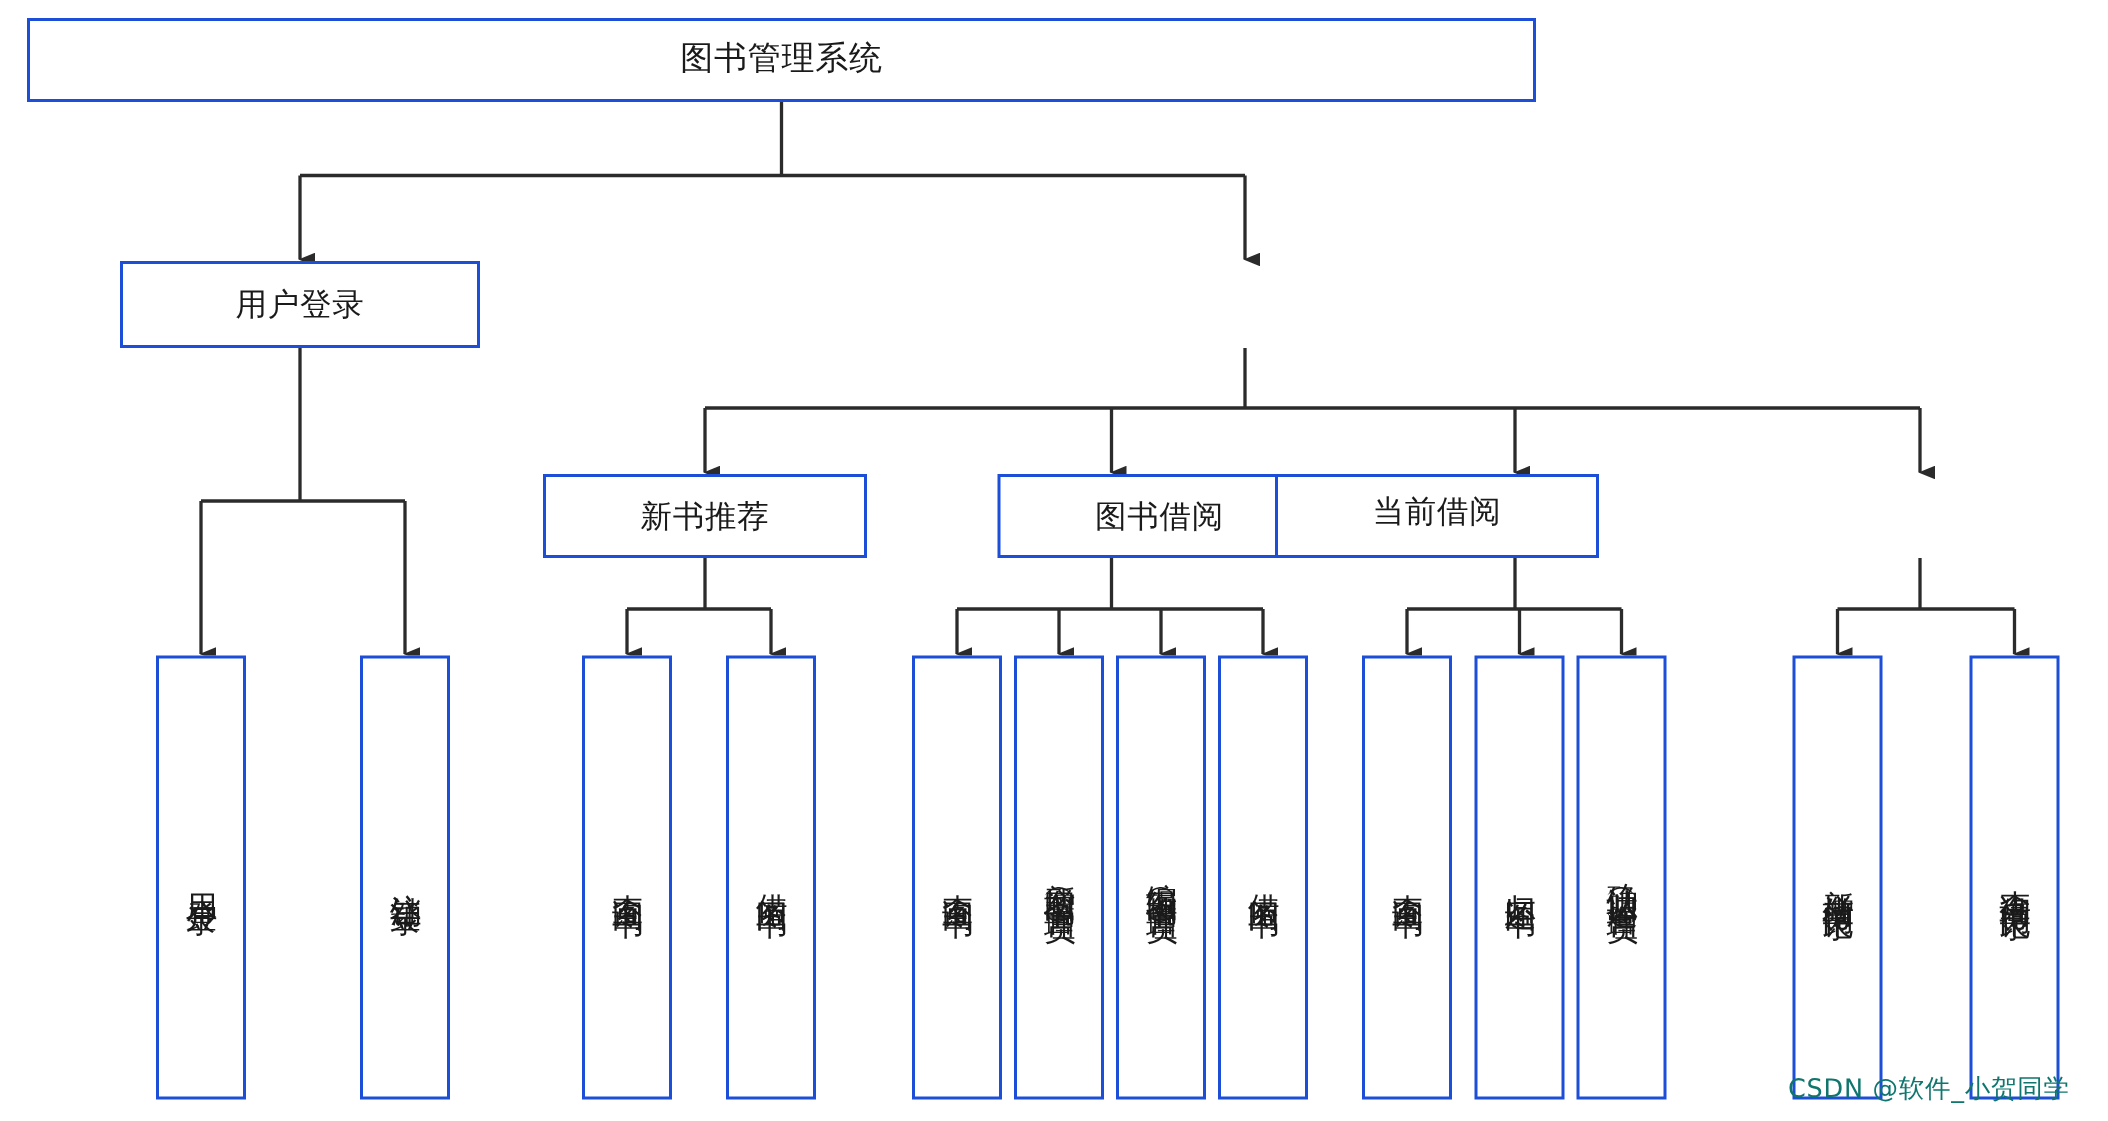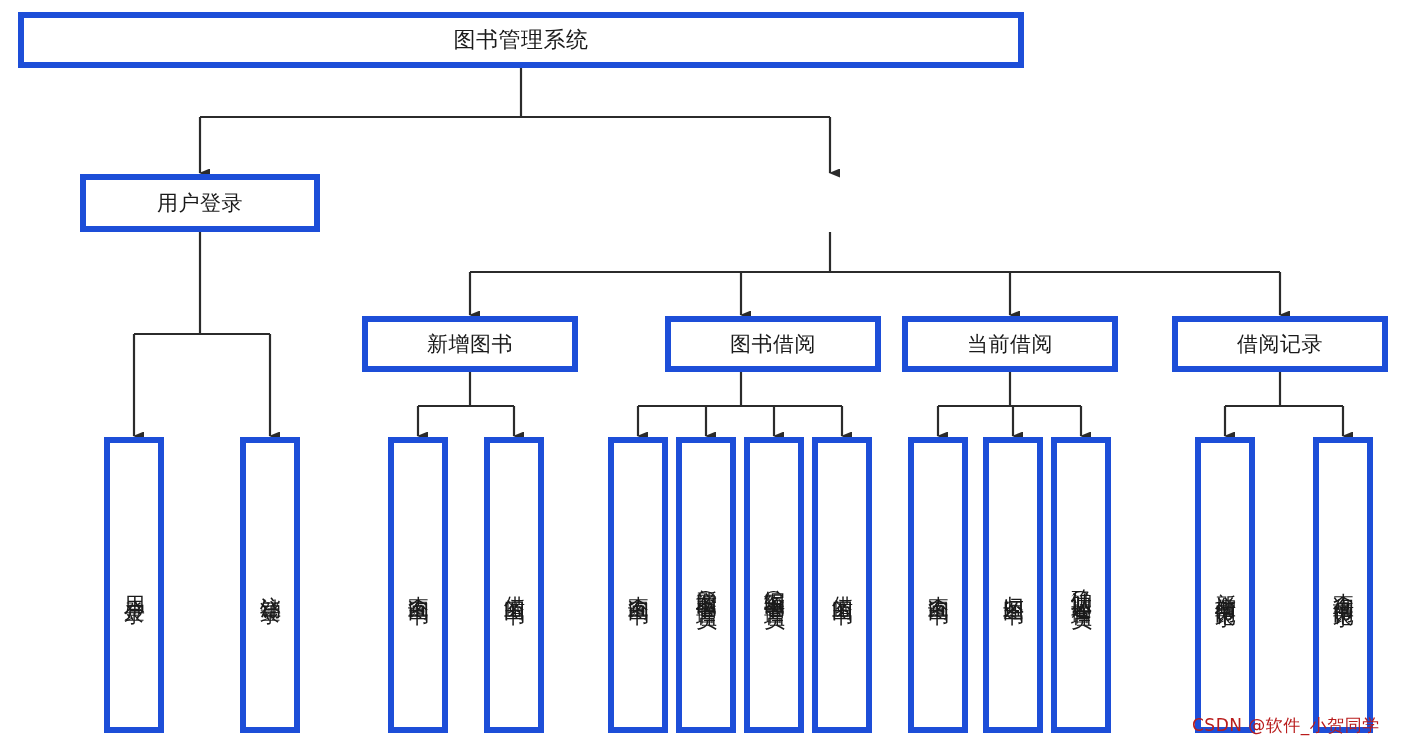--- a/index.html
+++ b/index.html
@@ -23,21 +23,21 @@
     left: 0;
     top: 0;
     width: 1405px;
     height: 747px;
     pointer-events: none;
   }
   .node {
     position: absolute;
     box-sizing: border-box;
     background: #ffffff;
-    border: 6px solid #1d4ed8;
+    border: 2px solid #1d4ed8;
     display: flex;
     align-items: center;
     justify-content: center;
     color: #1a1a1a;
   }
   .node-label {
     display: block;
     text-align: center;
     line-height: 1.18;
     letter-spacing: 0.5px;
@@ -60,21 +60,21 @@
     writing-mode: vertical-rl;
     text-orientation: upright;
     font-size: 21px;
     letter-spacing: 3px;
     line-height: 1;
     white-space: nowrap;
   }
   .watermark {
     position: absolute;
     font-size: 17px;
-    color: #b91c1c;
+    color: #0f766e;
     white-space: nowrap;
     letter-spacing: 0.5px;
     font-family: "DejaVu Sans", "Liberation Sans", sans-serif;
   }
 </style>
 </head>
 <body>
 
 <div id="canvas">
   <svg id="edges" viewBox="0 0 1405 747" xmlns="http://www.w3.org/2000/svg">
@@ -122,30 +122,27 @@
 
   <div class="node horiz root" style="left: 18px; top: 12px; width: 1006px; height: 56px;">
     <span class="node-label">图书管理系统</span>
   </div>
 
   <div class="node horiz" style="left: 80px; top: 174px; width: 240px; height: 58px;">
     <span class="node-label">用户登录</span>
   </div>
 
   <div class="node horiz" style="left: 362px; top: 316px; width: 216px; height: 56px;">
-    <span class="node-label">新增图书</span>
+    <span class="node-label">新书推荐</span>
   </div>
   <div class="node horiz" style="left: 633px; top: 316px; width: 216px; height: 56px; margin-left: 32px;">
     <span class="node-label">图书借阅</span>
   </div>
-  <div class="node horiz" style="left: 902px; top: 316px; width: 216px; height: 56px;">
+  <div class="node horiz" style="left: 850px; top: 316px; width: 216px; height: 56px; font-family: Liberation Mono, monospace;">
     <span class="node-label">当前借阅</span>
-  </div>
-  <div class="node horiz" style="left: 1172px; top: 316px; width: 216px; height: 56px;">
-    <span class="node-label">借阅记录</span>
   </div>
 
   <div class="node vert" style="left: 104px; top: 437px; width: 60px; height: 296px;">
     <span class="node-label">用户登录</span>
   </div>
   <div class="node vert" style="left: 240px; top: 437px; width: 60px; height: 296px;">
     <span class="node-label">注销登录</span>
   </div>
 
   <div class="node vert" style="left: 388px; top: 437px; width: 60px; height: 296px;">

